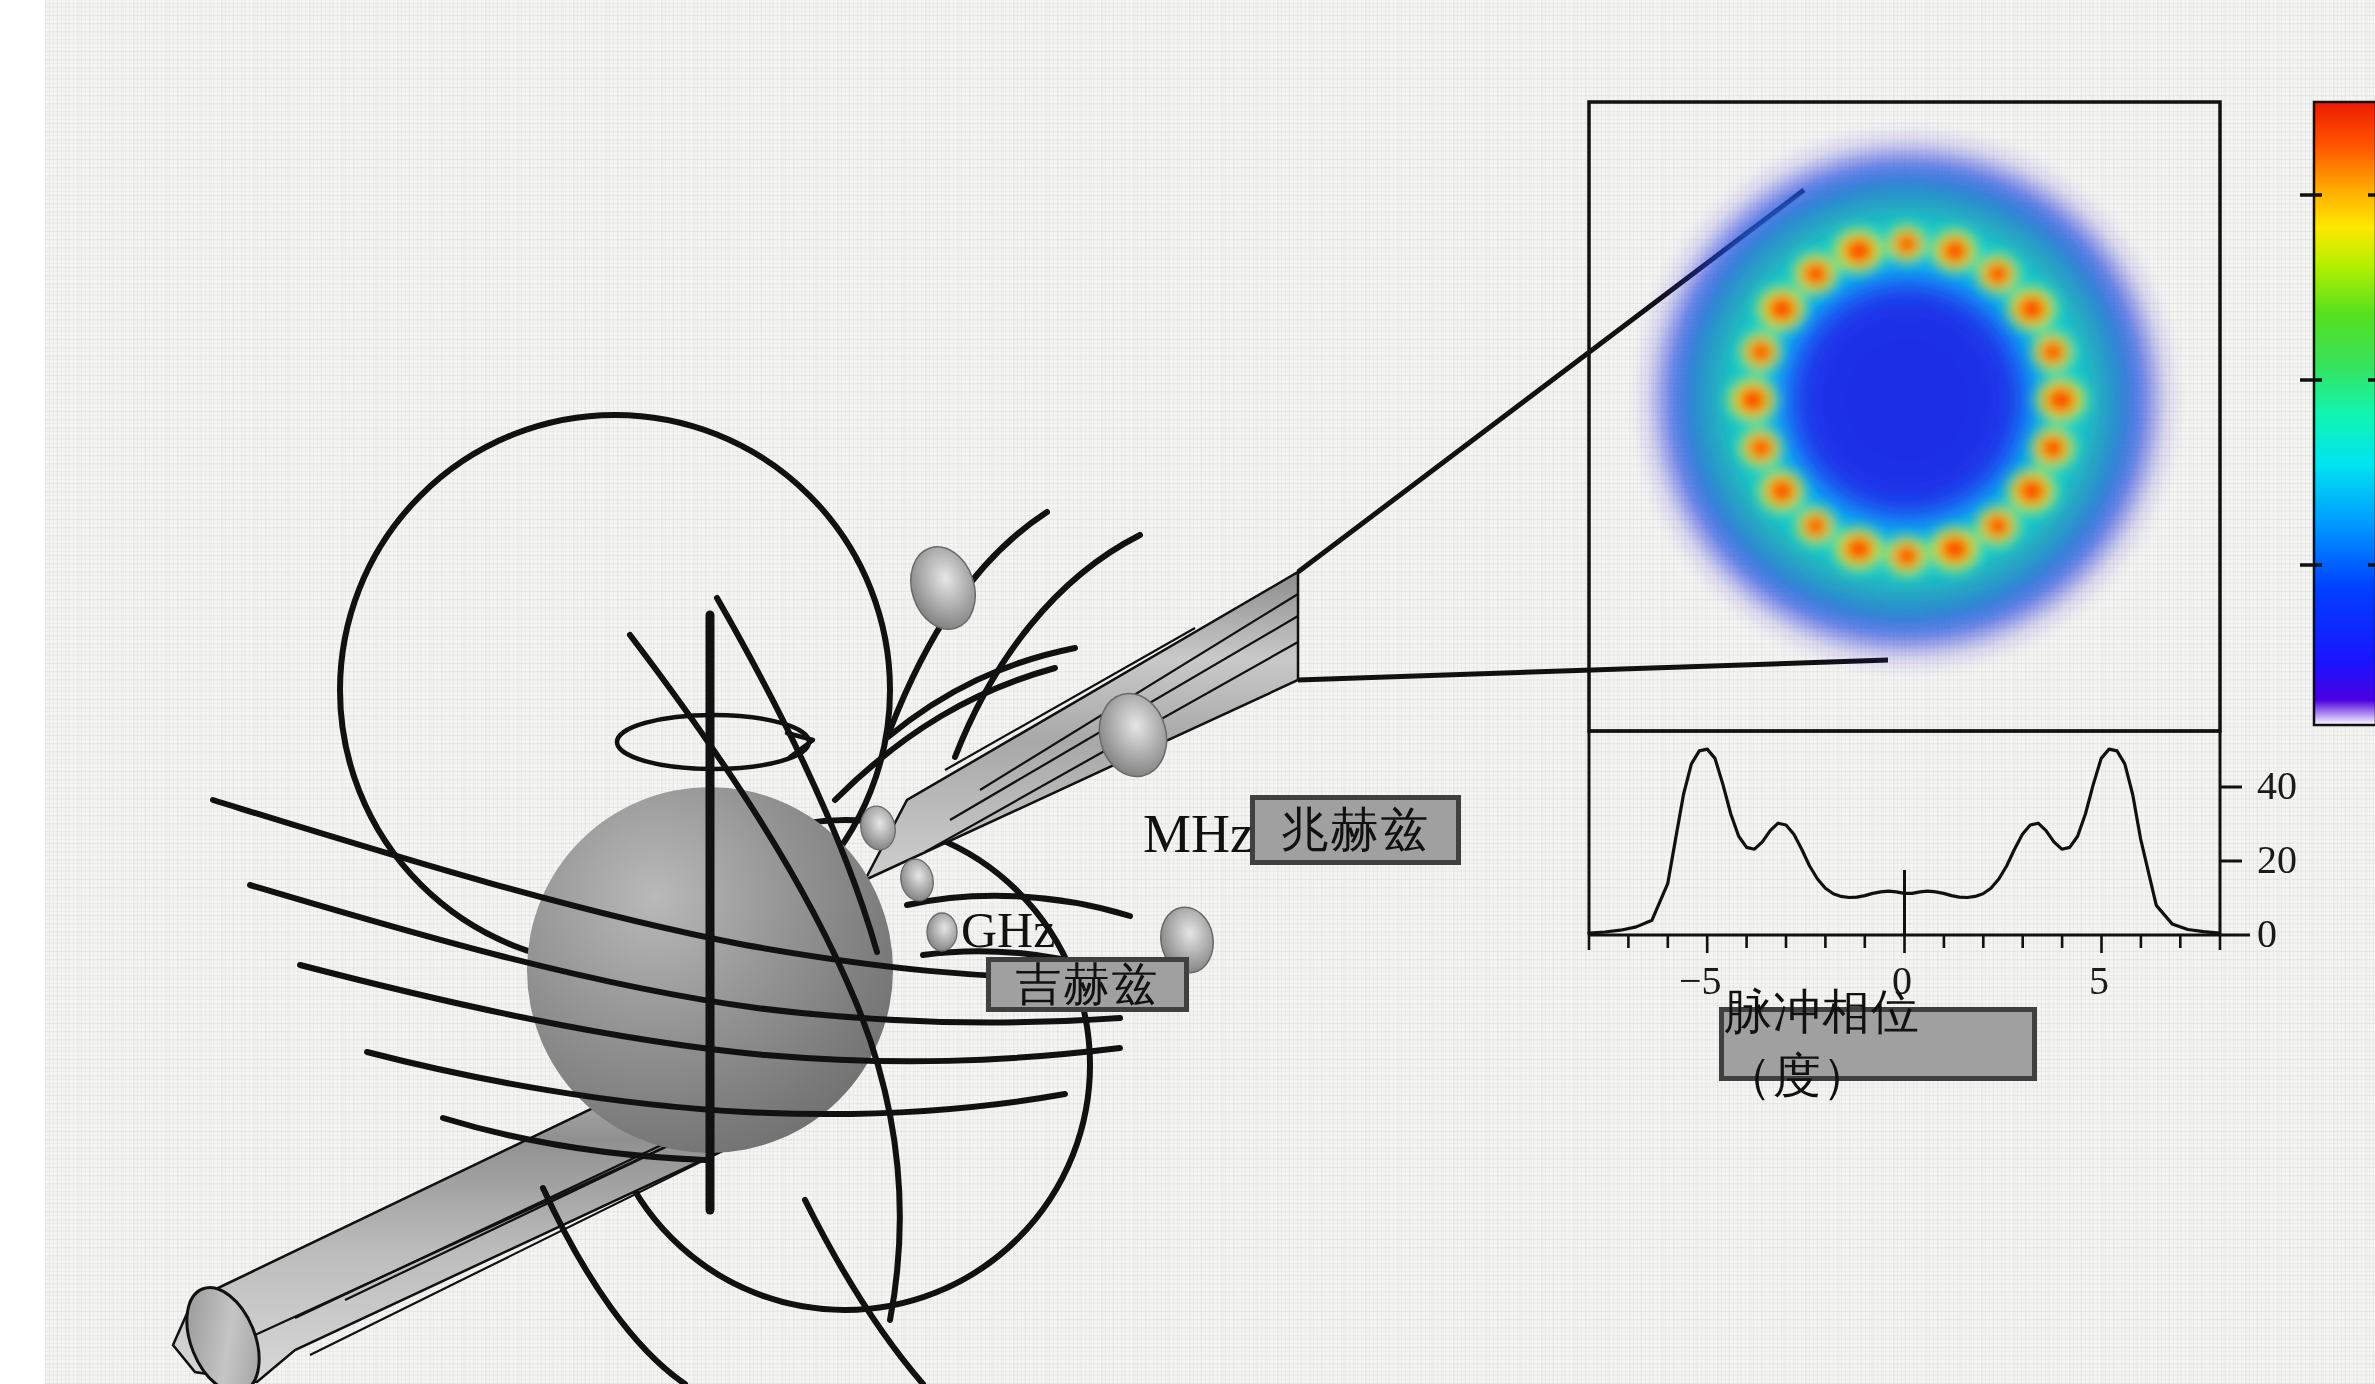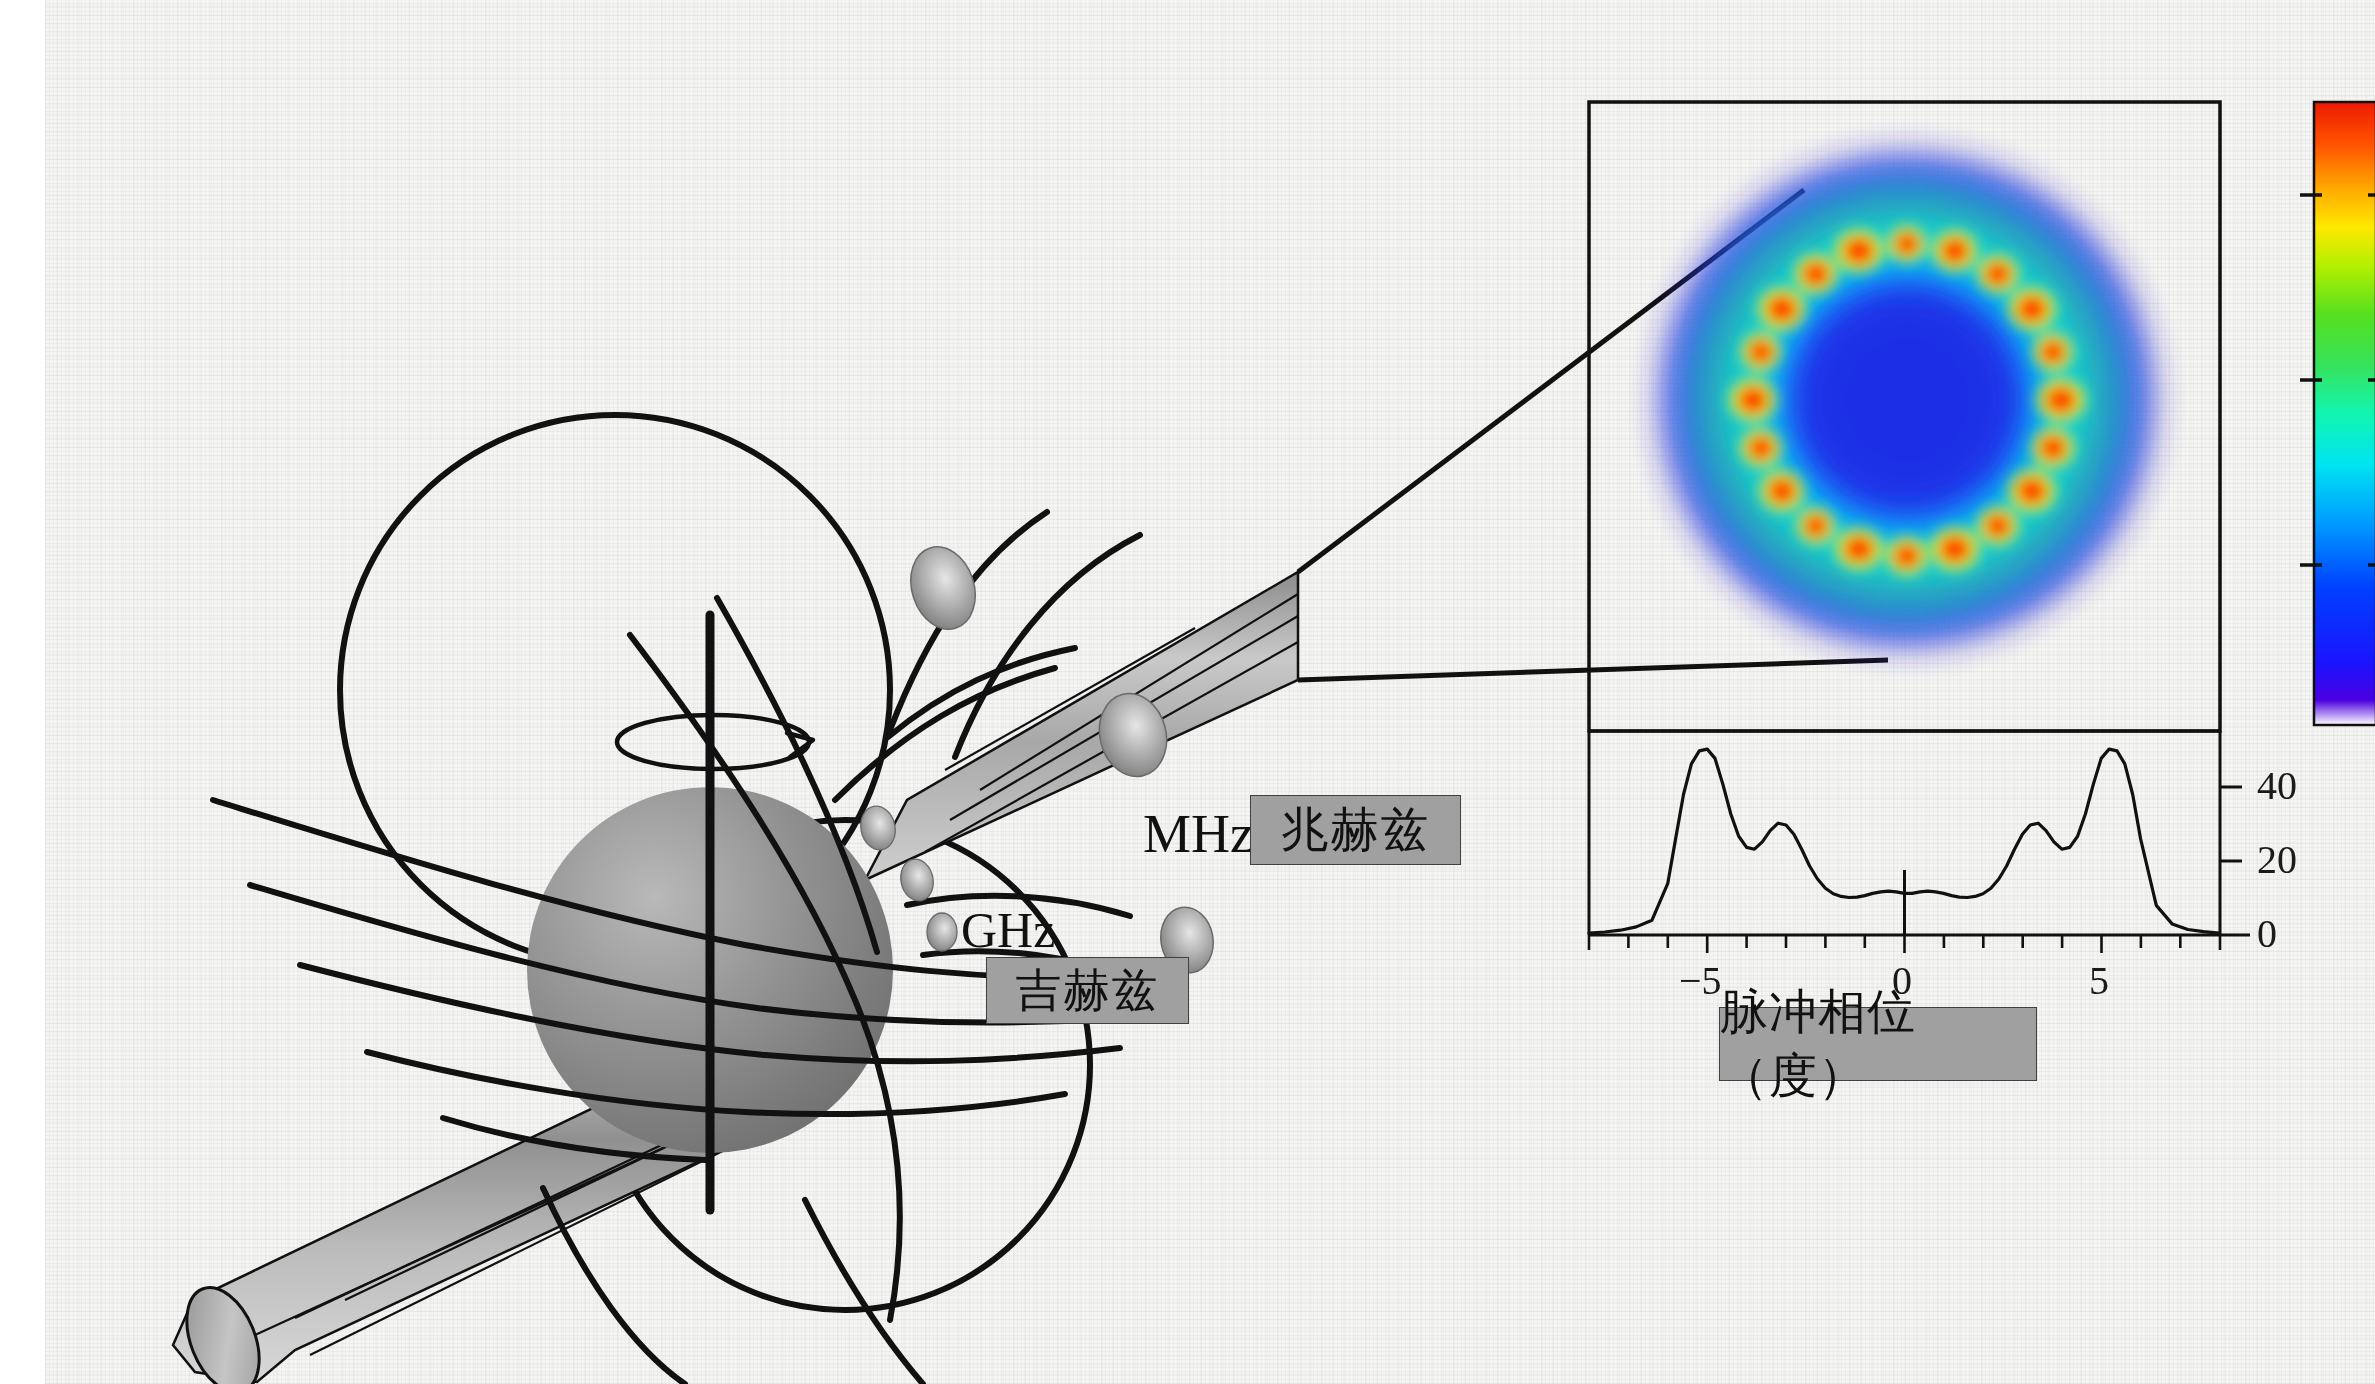--- a/index.html
+++ b/index.html
@@ -32,21 +32,21 @@
   }
   #main-svg {
     position: absolute;
     left: 0; top: 0;
     width: 2375px;
     height: 1384px;
   }
   .cjk-label {
     position: absolute;
     background: #a0a0a0;
-    border: 1px solid #404040;
+    border: 5px solid #404040;
     color: #111111;
     font-family: "DejaVu Sans", "Liberation Sans", sans-serif;
     display: flex;
     align-items: center;
     justify-content: center;
     letter-spacing: 2px;
     box-sizing: border-box;
   }
   .plain-label {
     position: absolute;
@@ -314,21 +314,21 @@
       <line x1="1859.5" y1="870" x2="1859.5" y2="935" stroke="#111" stroke-width="3"></line>
 
       <polyline fill="none" stroke="#111" stroke-width="3.2" stroke-linejoin="round" stroke-linecap="round" points="1544.0,933.1 1559.8,932.0 1575.5,930.2 1591.2,926.9 1607.0,920.2 1622.8,883.3 1630.6,838.9 1638.5,794.5 1646.4,763.9 1654.3,750.9 1662.2,749.1 1670.0,758.4 1677.9,784.4 1685.8,814.0 1693.7,836.3 1701.6,847.4 1709.5,849.2 1717.3,841.8 1725.2,830.6 1733.1,823.2 1741.0,825.0 1748.9,834.3 1756.7,849.2 1764.6,866.0 1772.5,879.0 1780.4,888.3 1788.3,893.8 1796.2,896.4 1804.0,897.5 1811.9,897.1 1819.8,895.6 1827.7,893.4 1835.6,891.9 1843.4,891.1 1851.3,891.9 1859.2,893.4 1867.1,893.4 1875.0,891.9 1882.8,891.1 1890.7,891.9 1898.6,893.4 1906.5,895.6 1914.4,897.1 1922.2,897.5 1930.1,896.4 1938.0,893.8 1945.9,888.3 1953.8,879.0 1961.6,866.0 1969.5,849.2 1977.4,834.3 1985.3,825.0 1993.2,823.2 2001.0,830.6 2008.9,841.8 2016.8,849.2 2024.7,847.4 2032.6,836.3 2040.4,814.0 2048.3,784.4 2056.2,758.4 2064.1,749.1 2072.0,750.9 2079.8,763.9 2087.7,794.5 2095.6,838.9 2111.3,905.4 2127.1,923.9 2142.9,929.5 2158.6,931.7 2174.4,933.1"></polyline>
     </g>
   </svg>
 
   <div class="plain-label" style="left:1098px; top:803px; font-size:54px;">MHz</div>
   <div class="cjk-label" style="left:1205px; top:795px; width:211px; height:70px; font-size:48px;">兆赫兹</div>
 
   <div class="plain-label" style="left:916px; top:901px; font-size:50px;">GHz</div>
-  <div class="cjk-label" style="left:941px; top:957px; width:203px; height:67px; font-size:46px;">吉赫兹</div>
+  <div class="cjk-label" style="left:941px; top:957px; width:203px; height:55px; font-size:46px;">吉赫兹</div>
 
   <div class="cjk-label" style="left:1674px; top:1007px; width:318px; height:74px; font-size:48px; letter-spacing:1px;font-family:Liberation Mono, monospace;">脉冲相位（度）</div>
 
   <div class="axis-tick-text rot90" style="left:2352px; top:172px; font-size:40px;">60</div>
   <div class="axis-tick-text rot90" style="left:2352px; top:357px; font-size:40px;">40</div>
   <div class="axis-tick-text rot90" style="left:2352px; top:542px; font-size:40px;">20</div>
 
   <div class="axis-tick-text" style="left:2212px; top:762px; font-size:40px;">40</div>
   <div class="axis-tick-text" style="left:2212px; top:836px; font-size:40px;">20</div>
   <div class="axis-tick-text" style="left:2212px; top:910px; font-size:40px;">0</div>

